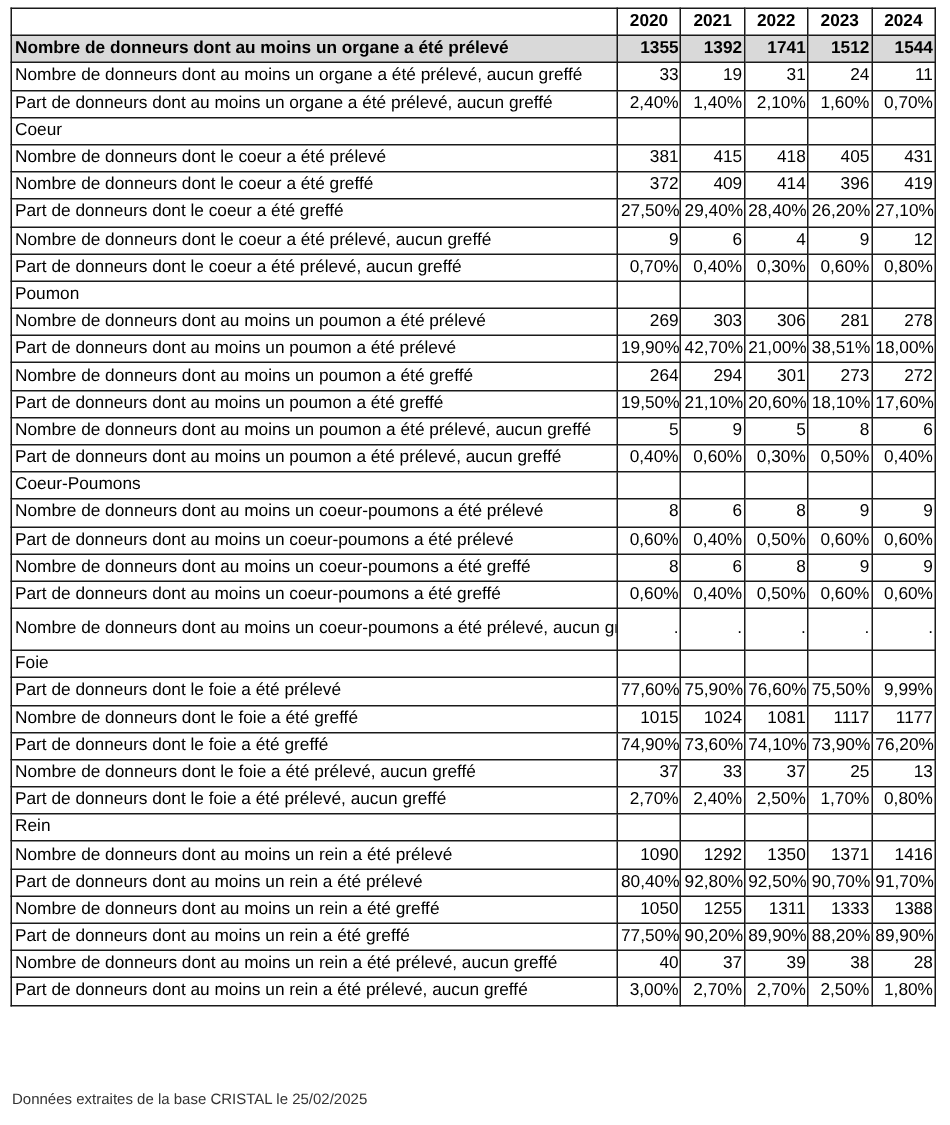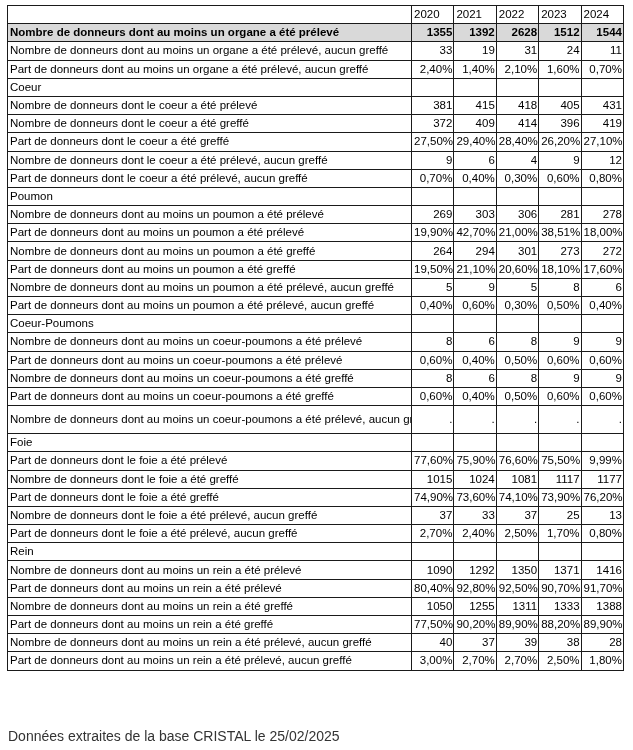--- a/index.html
+++ b/index.html
@@ -13,25 +13,25 @@
   }
   table.data col.label { width: 404px; }
   table.data col.year { width: 42.4px; }
   table.data td, table.data th {
     border: 1px solid #1a1a1a;
     height: 17.2px; padding: 0 2px;
     white-space: nowrap; overflow: hidden;
     line-height: 17px;
   }
   table.data td.num { text-align: right; padding-right: 1px; }
-  table.data th { font-weight: normal; text-align: left; }
+  table.data th { font-weight: bold; text-align: center; }
   tr.total td { background: #d9d9d9; font-weight: bold; }
   tr.section td { font-weight: normal; }
   tr.tall td { height: 27px; }
-  .footer { position: absolute; left: 8px; top: 728px; font-size: 14px; color: #333; }
+  .footer { position: absolute; left: 8px; top: 728px; font-size: 10px; color: #333; }
 </style>
 </head>
 <body>
 
 <table class="data">
   <colgroup>
     <col class="label">
       <col class="year">
       <col class="year">
       <col class="year">
@@ -46,21 +46,21 @@
       <th>2022</th>
       <th>2023</th>
       <th>2024</th>
     </tr>
   </thead>
   <tbody id="tbody">
     <tr class="total">
       <td>Nombre de donneurs dont au moins un organe a été prélevé</td>
       <td class="num">1355</td>
       <td class="num">1392</td>
-      <td class="num">2628</td>
+      <td class="num">1741</td>
       <td class="num">1512</td>
       <td class="num">1544</td>
     </tr>
   <tr>
         <td>Nombre de donneurs dont au moins un organe a été prélevé, aucun greffé</td>
         <td class="num">33</td>
         <td class="num">19</td>
         <td class="num">31</td>
         <td class="num">24</td>
         <td class="num">11</td>

